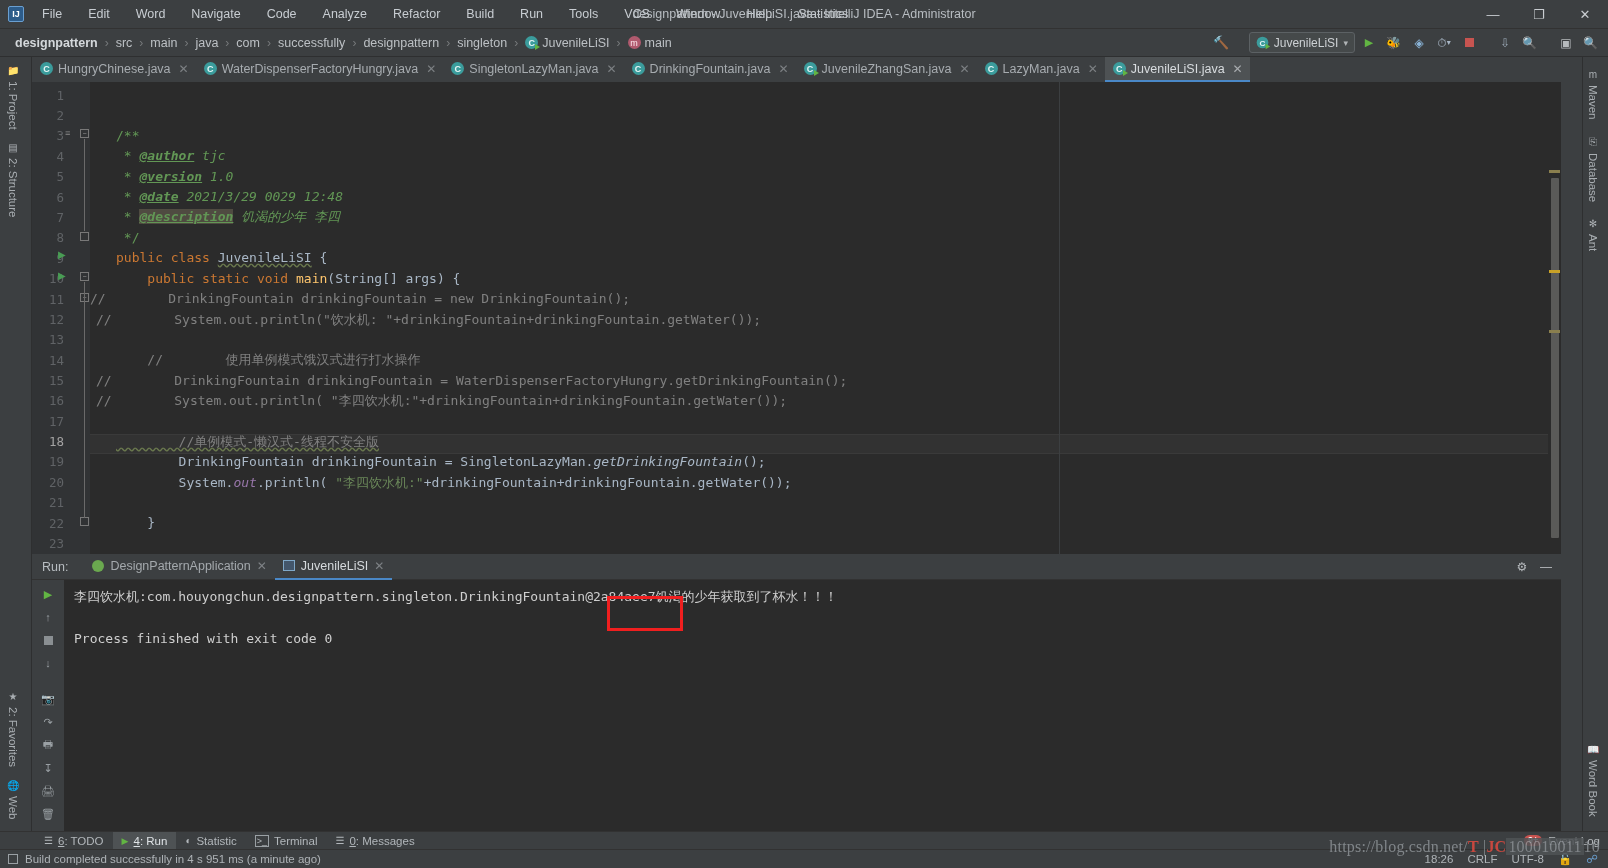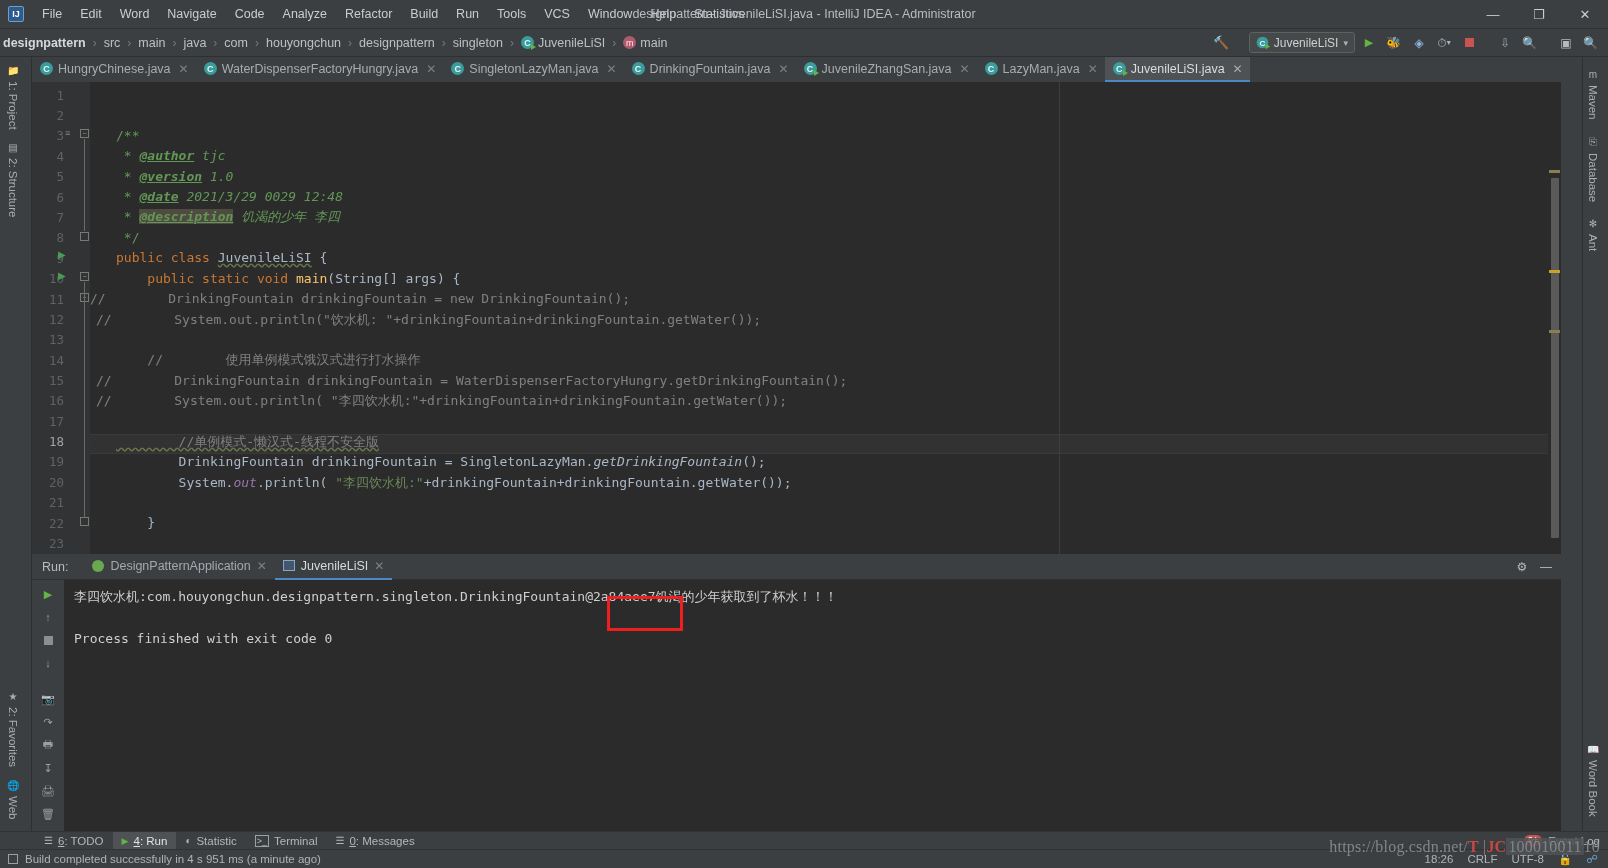--- a/index.html
+++ b/index.html
@@ -18,21 +18,21 @@
     background: #3c3f41; display: flex; align-items: center;
     border-bottom: 1px solid #323232;
   }
   .ij-logo {
     width: 16px; height: 16px; margin-left: 8px; margin-right: 9px;
     background: #2d5c8a; border-radius: 2px; position: relative;
     display: flex; align-items: center; justify-content: center;
     font-size: 9px; color: #fff; font-weight: bold;
     border: 1px solid #6a9fd0;
   }
-  .menu { display: flex; align-items: flex-end; gap: 0px; }
+  .menu { display: flex; align-items: flex-end; gap: 8px; }
   .menu-item {
     font-size: 12.5px; color: #c8cdd2; padding: 4px 9px; cursor: default;
     white-space: nowrap;
   }
   .win-title {
     position: absolute; left: 0; right: 0; text-align: center;
     font-size: 12.5px; color: #b8bdc2; pointer-events: none;
   }
   .win-btns {
     position: absolute; right: 0; top: 0; display: flex; height: 29px;
@@ -41,21 +41,21 @@
     width: 46px; height: 29px; display: flex; align-items: center;
     justify-content: center; color: #c9cdd1; font-size: 13px;
   }
 
   
   .navbar {
     position: absolute; top: 29px; left: 0; width: 1608px; height: 28px;
     background: #3c3f41; display: flex; align-items: center;
     border-bottom: 1px solid #2e2f30;
   }
-  .crumbs { display: flex; align-items: center; margin-left: 0; text-align: right; }
+  .crumbs { display: flex; align-items: center; margin-left: 12px; text-align: right; }
   .crumb {
     font-size: 12.5px; color: #bcc0c4; display: flex; align-items: center;
     gap: 4px; padding: 1px 3px;
   }
   .crumb.bold { font-weight: bold; color: #d4d8db; }
   .crumb-sep { color: #76797b; font-size: 12px; margin: 0 4px; }
   .cls-ico {
     width: 13px; height: 13px; border-radius: 50%;
     background: #3b9c9c; color: #e8f6f6; font-size: 9px; font-weight: bold;
     display: inline-flex; align-items: center; justify-content: center;
@@ -355,21 +355,21 @@
       <span class="crumb-sep">›</span>
       <div class="crumb">
           <span>java</span>
         </div>
       <span class="crumb-sep">›</span>
       <div class="crumb">
           <span>com</span>
         </div>
       <span class="crumb-sep">›</span>
       <div class="crumb">
-          <span>houyongchun</span>
+          <span>successfully</span>
         </div>
       <span class="crumb-sep">›</span>
       <div class="crumb">
           <span>designpattern</span>
         </div>
       <span class="crumb-sep">›</span>
       <div class="crumb">
           <span>singleton</span>
         </div>
       <span class="crumb-sep">›</span>

